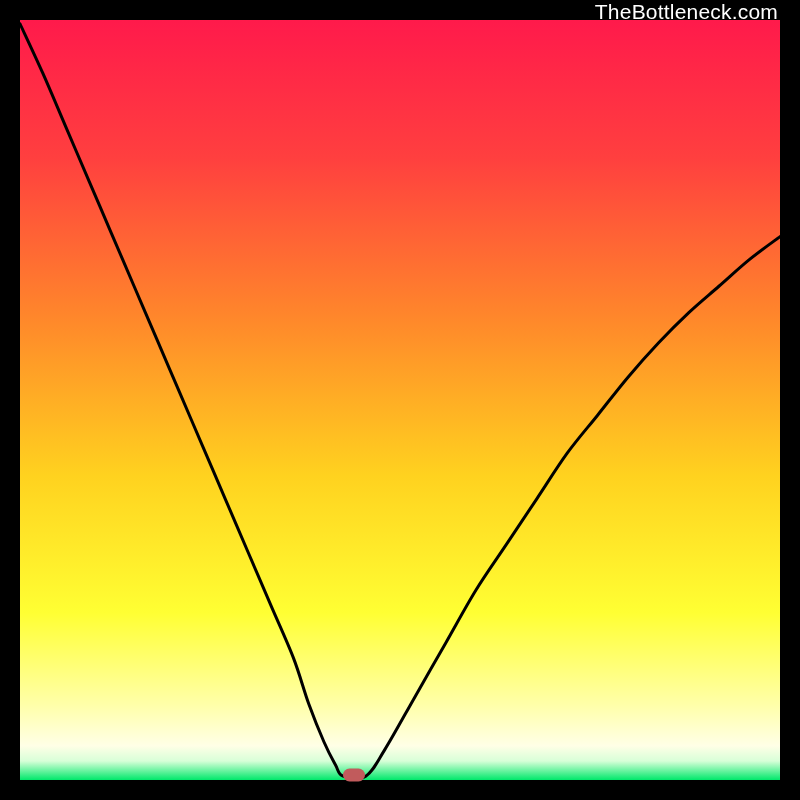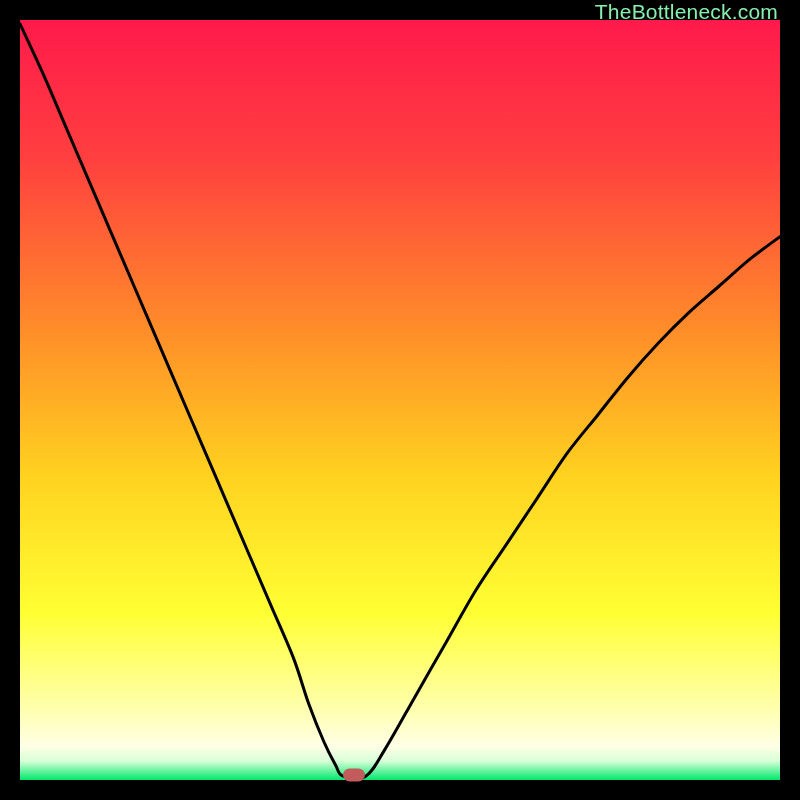--- a/index.html
+++ b/index.html
@@ -23,21 +23,21 @@
     position: absolute;
     left: 0;
     top: 0;
     width: 760px;
     height: 760px;
   }
   .watermark {
     position: absolute;
     top: 0px;
     right: 22px;
-    color: #86efac;
+    color: #ffffff;
     font-size: 21px;
     font-weight: 500;
     letter-spacing: 0.2px;
   }
   .marker {
     position: absolute;
     width: 22px;
     height: 13px;
     background: #c15b5c;
     border-radius: 7px;

